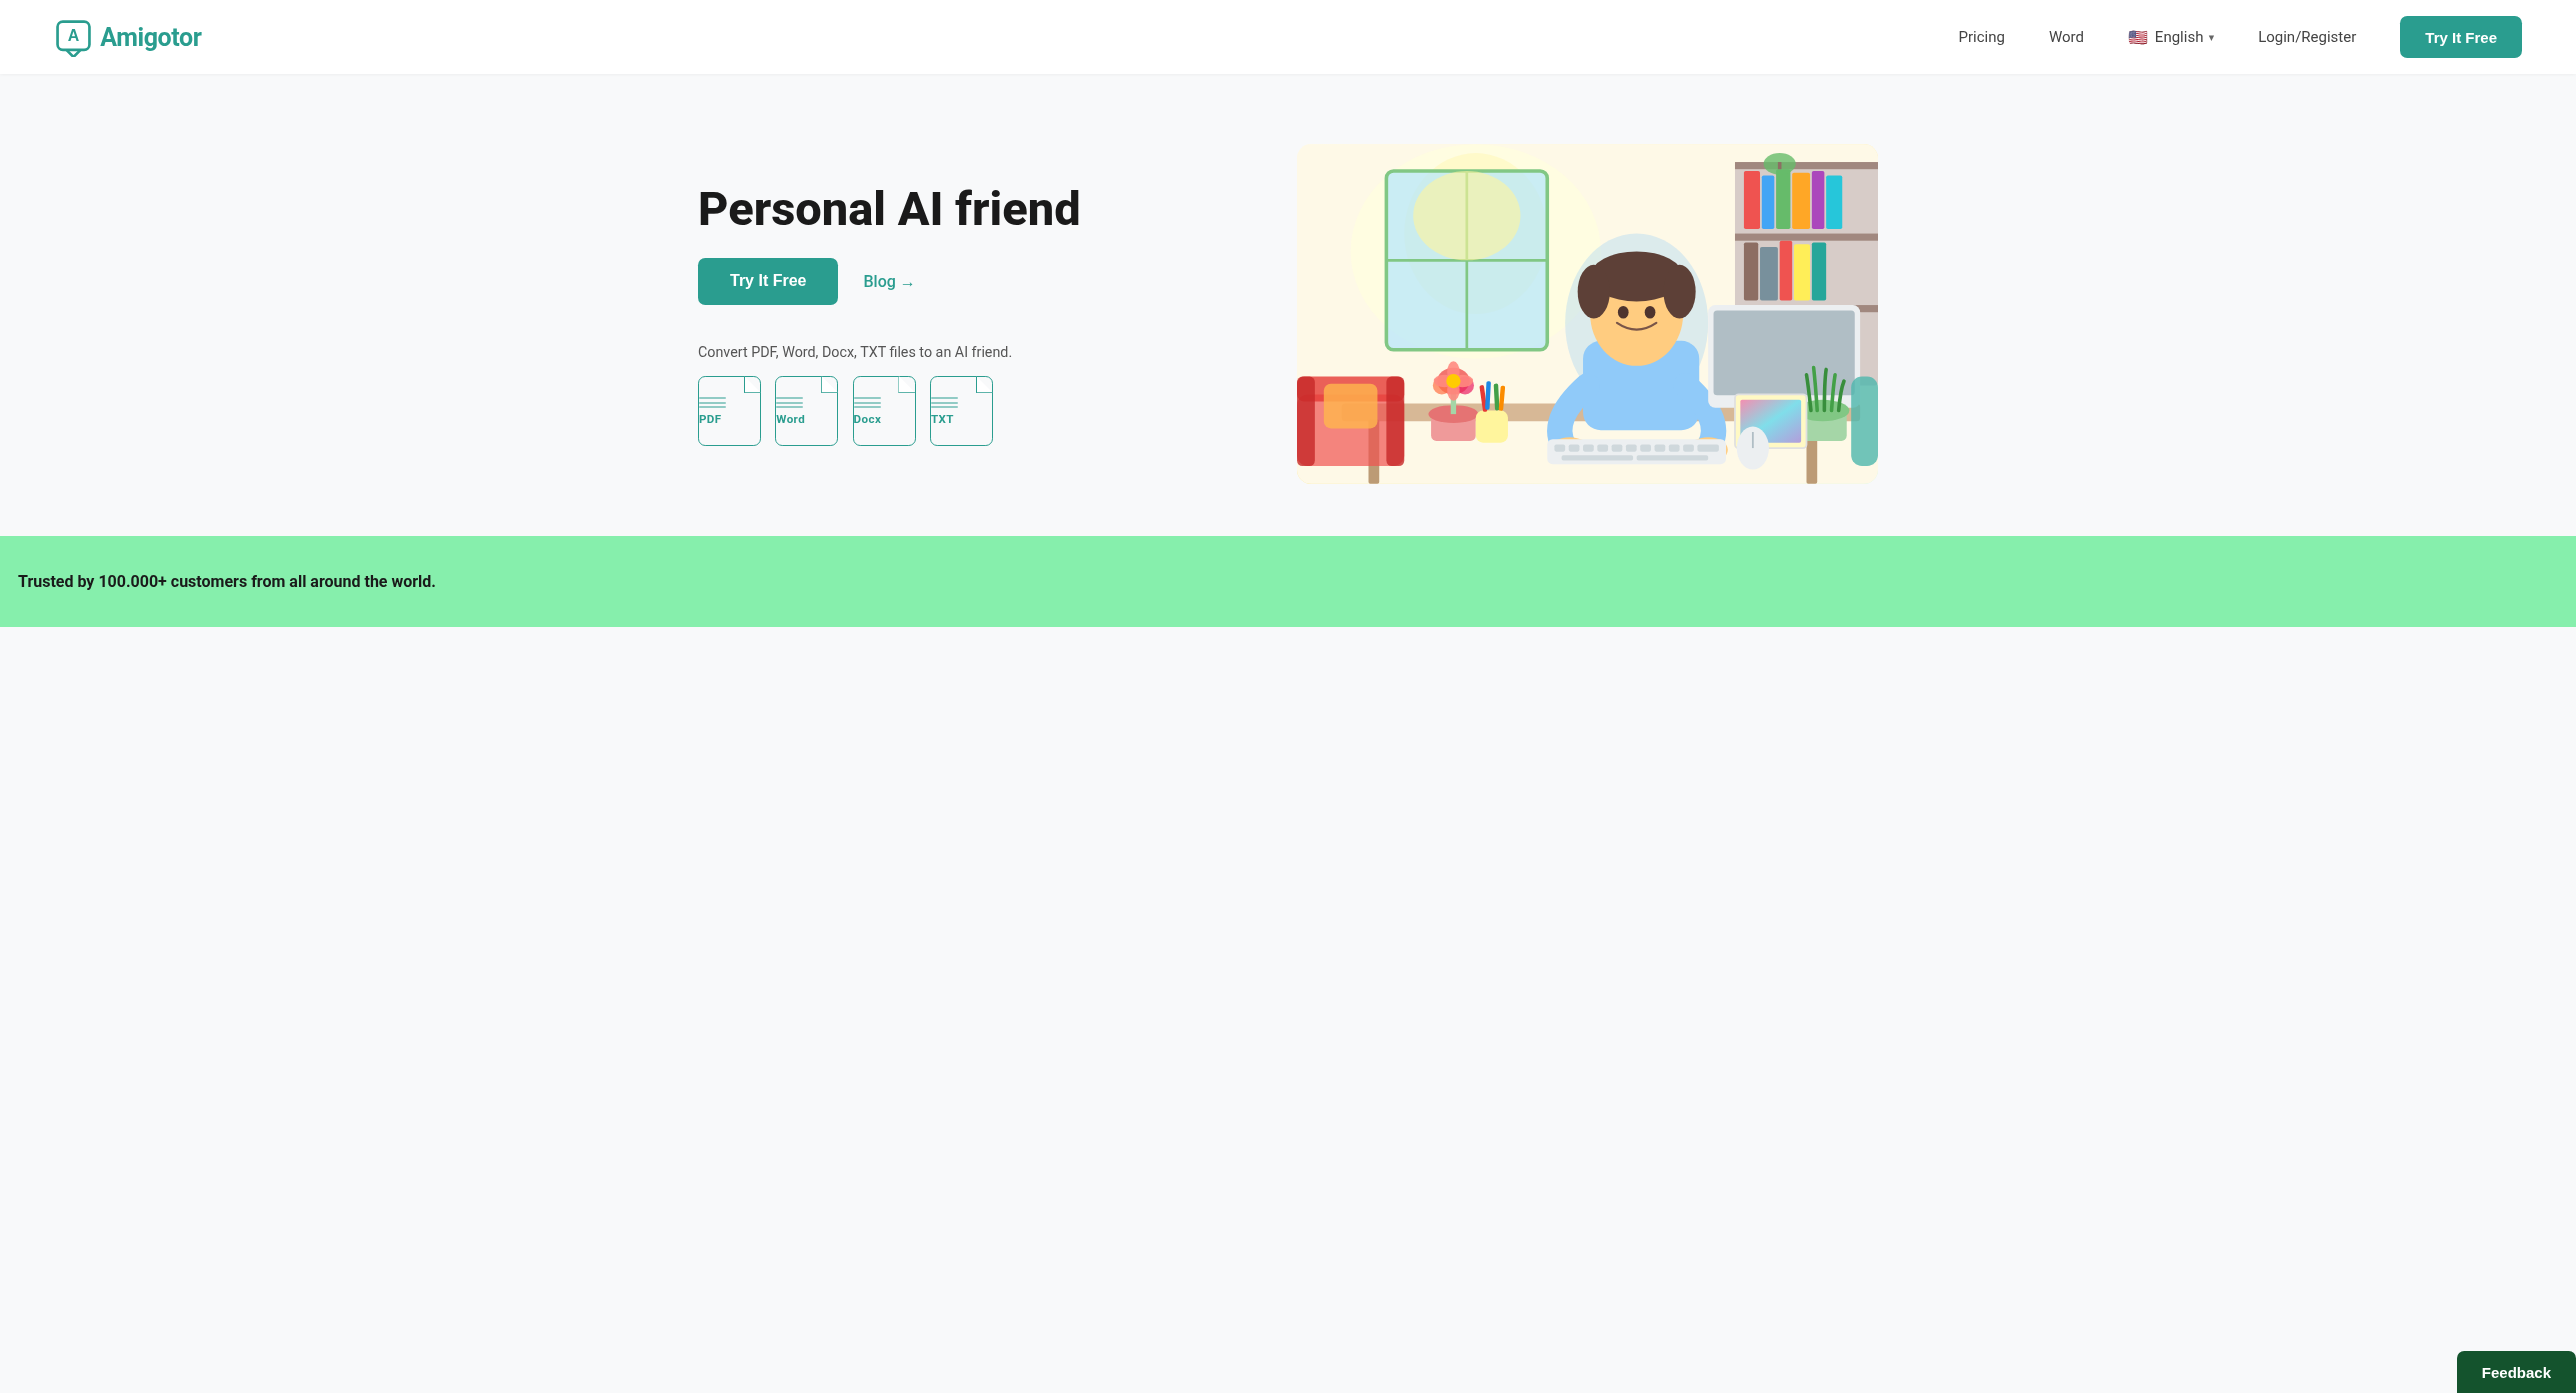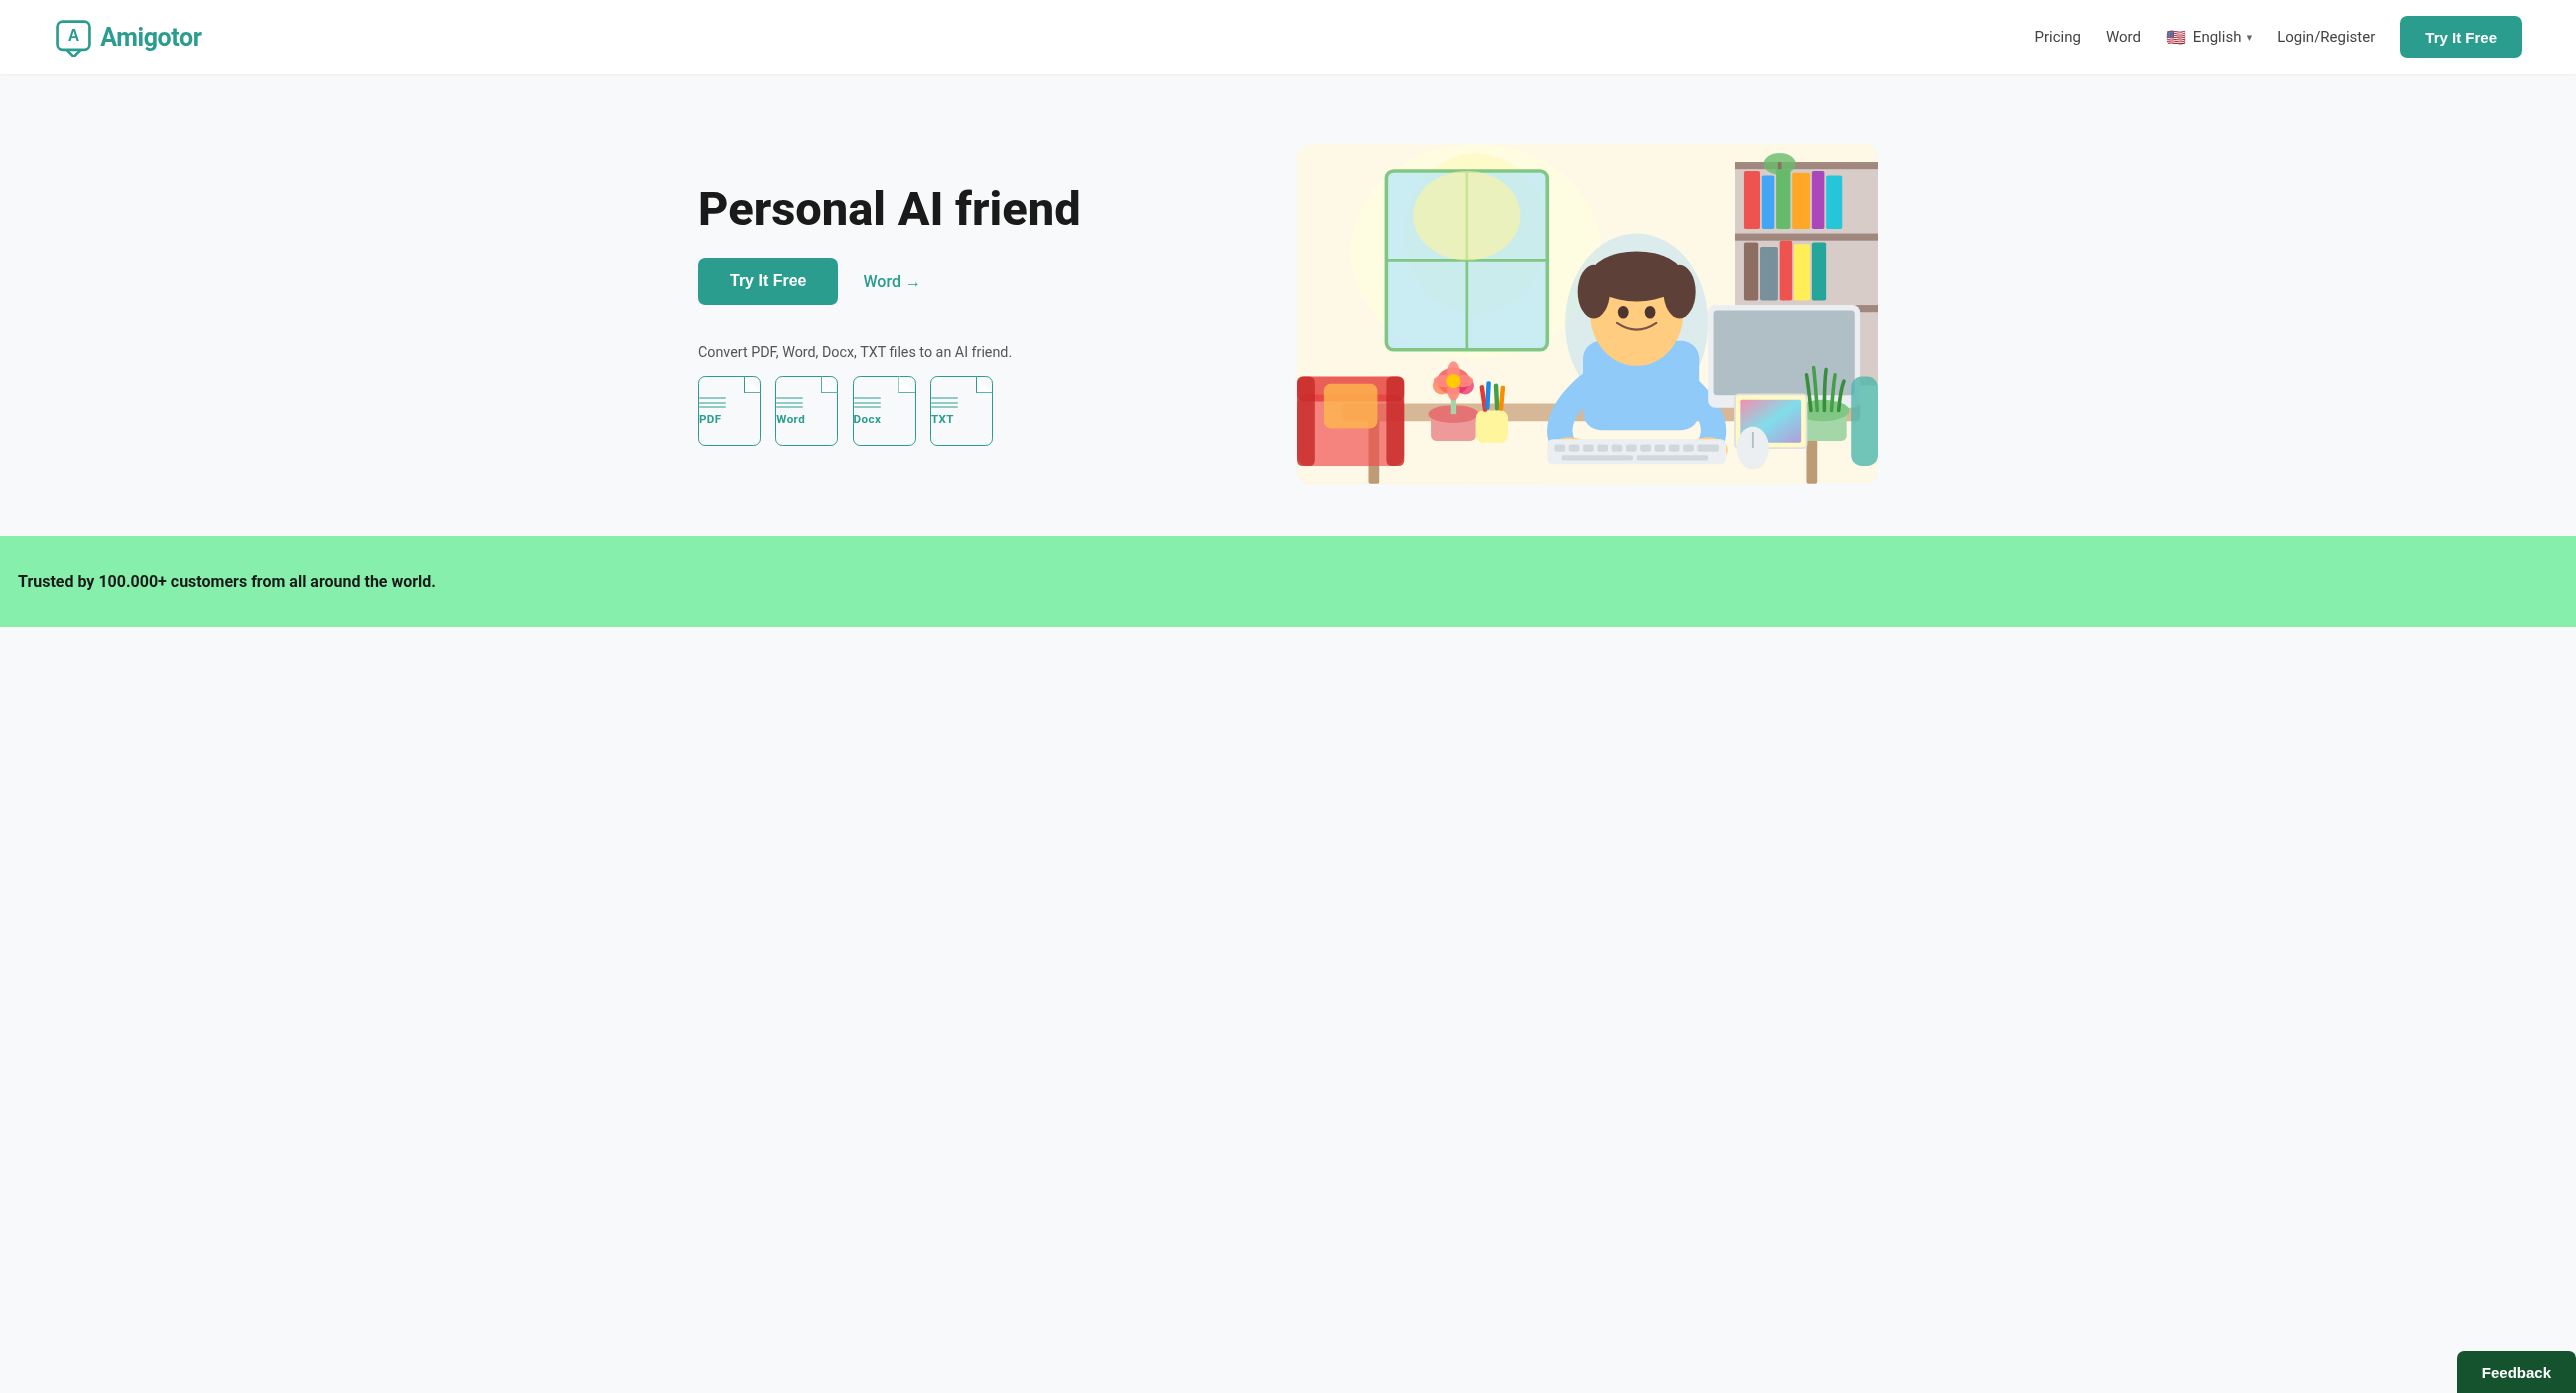--- a/index.html
+++ b/index.html
@@ -40,21 +40,21 @@
     .logo-text {
       font-size: 25px;
       font-weight: 700;
       color: #2a9d8f;
       letter-spacing: -0.4px;
     }
 
     nav {
       display: flex;
       align-items: center;
-      gap: 25px;
+      gap: 44px;
     }
 
     .nav-link {
       font-size: 15px;
       color: #444;
       text-decoration: none;
       cursor: pointer;
     }
 
     .lang-selector {
@@ -289,21 +289,21 @@
     <button class="btn-try">Try It Free</button>
   </nav>
 </header>
 
 <section class="hero">
   <div class="hero-left">
     <h1 class="hero-title">Personal AI friend</h1>
 
     <div class="hero-actions">
       <button class="btn-hero-try">Try It Free</button>
-      <a class="login-link" href="#">Word →</a>
+      <a class="login-link" href="#">Blog →</a>
     </div>
 
     <p class="hero-convert-text">Convert PDF, Word, Docx, TXT files to an AI friend.</p>
 
     <div class="file-icons">
       <div class="file-icon-box">
         <div class="file-icon-lines">
           <div class="file-icon-line"></div>
           <div class="file-icon-line"></div>
           <div class="file-icon-line"></div>

